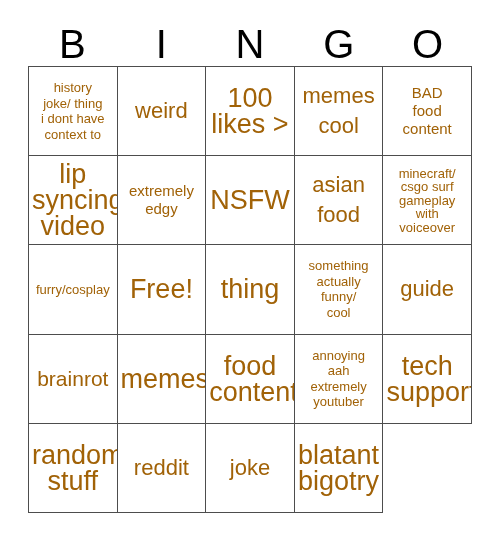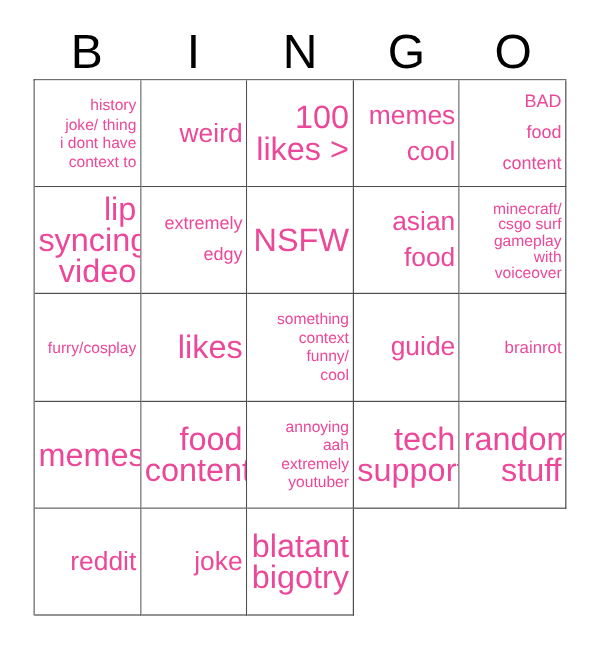--- a/index.html
+++ b/index.html
@@ -68,31 +68,30 @@
     align-items: center;
     justify-content: center;
     text-align: center;
     padding: 2px 3px;
     overflow: hidden;
     background: #ffffff;
   }
   .cell-text {
     display: block;
     width: 100%;
-    color: #ec4899;
+    color: #a16207;
     white-space: pre-line;
     word-break: normal;
-    text-align: right;
   }
 
   
   .fs-xs  { font-size: 13px; line-height: 13.5px; }
   .fs-sm  { font-size: 13px; line-height: 15.5px; }
-  .fs-md  { font-size: 15px; line-height: 26px;   }
-  .fs-lg  { font-size: 14px; line-height: 22px;   }
+  .fs-md  { font-size: 15px; line-height: 18px;   }
+  .fs-lg  { font-size: 21px; line-height: 22px;   }
   .fs-xl  { font-size: 27px; line-height: 26px;   }
   .fs-xxl { font-size: 22px; line-height: 30px;   }
   .fs-free{ font-size: 27px; line-height: 30px;   }
 </style>
 </head>
 <body>
 
 <div id="card-root">
 
   <div id="bingo-header">
@@ -149,25 +148,28 @@
         <span class="cell-text fs-xs">minecraft/
 csgo surf
 gameplay
 with
 voiceover</span>
       </div>
     <div class="bingo-cell">
         <span class="cell-text fs-sm">furry/cosplay</span>
       </div>
     <div class="bingo-cell">
-        <span class="cell-text fs-xl">likes</span>
+        <span class="cell-text fs-free">Free!</span>
+      </div>
+    <div class="bingo-cell">
+        <span class="cell-text fs-xl">thing</span>
       </div>
     <div class="bingo-cell">
         <span class="cell-text fs-sm">something
-context
+actually
 funny/
 cool</span>
       </div>
 
     <div class="bingo-cell">
         <span class="cell-text fs-xxl">guide</span>
       </div>
     <div class="bingo-cell">
         <span class="cell-text fs-lg">brainrot</span>
       </div>

